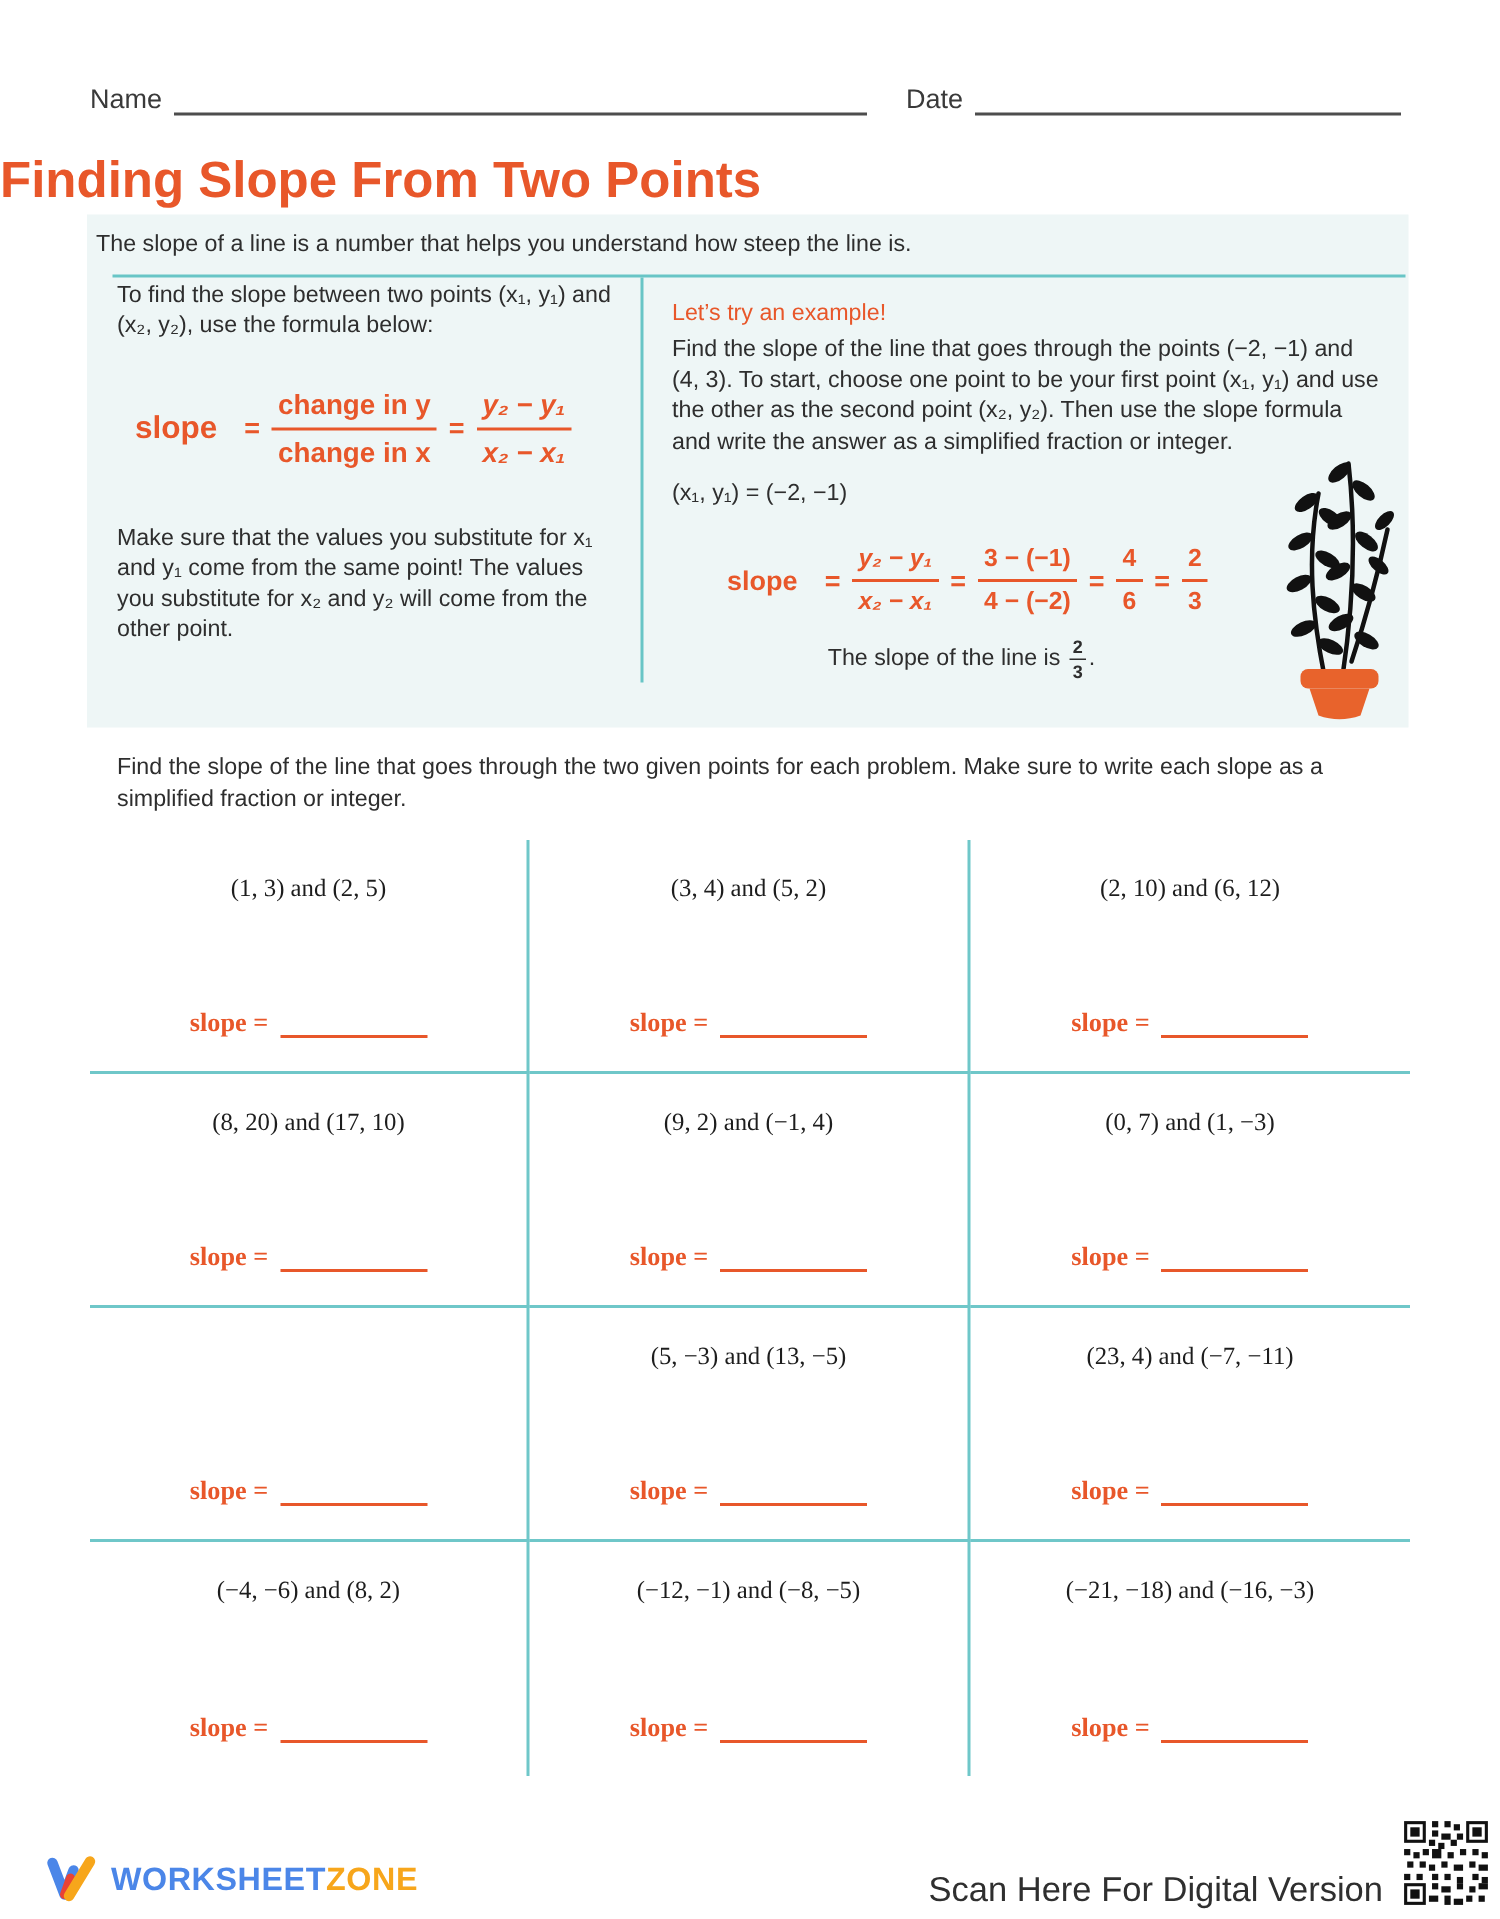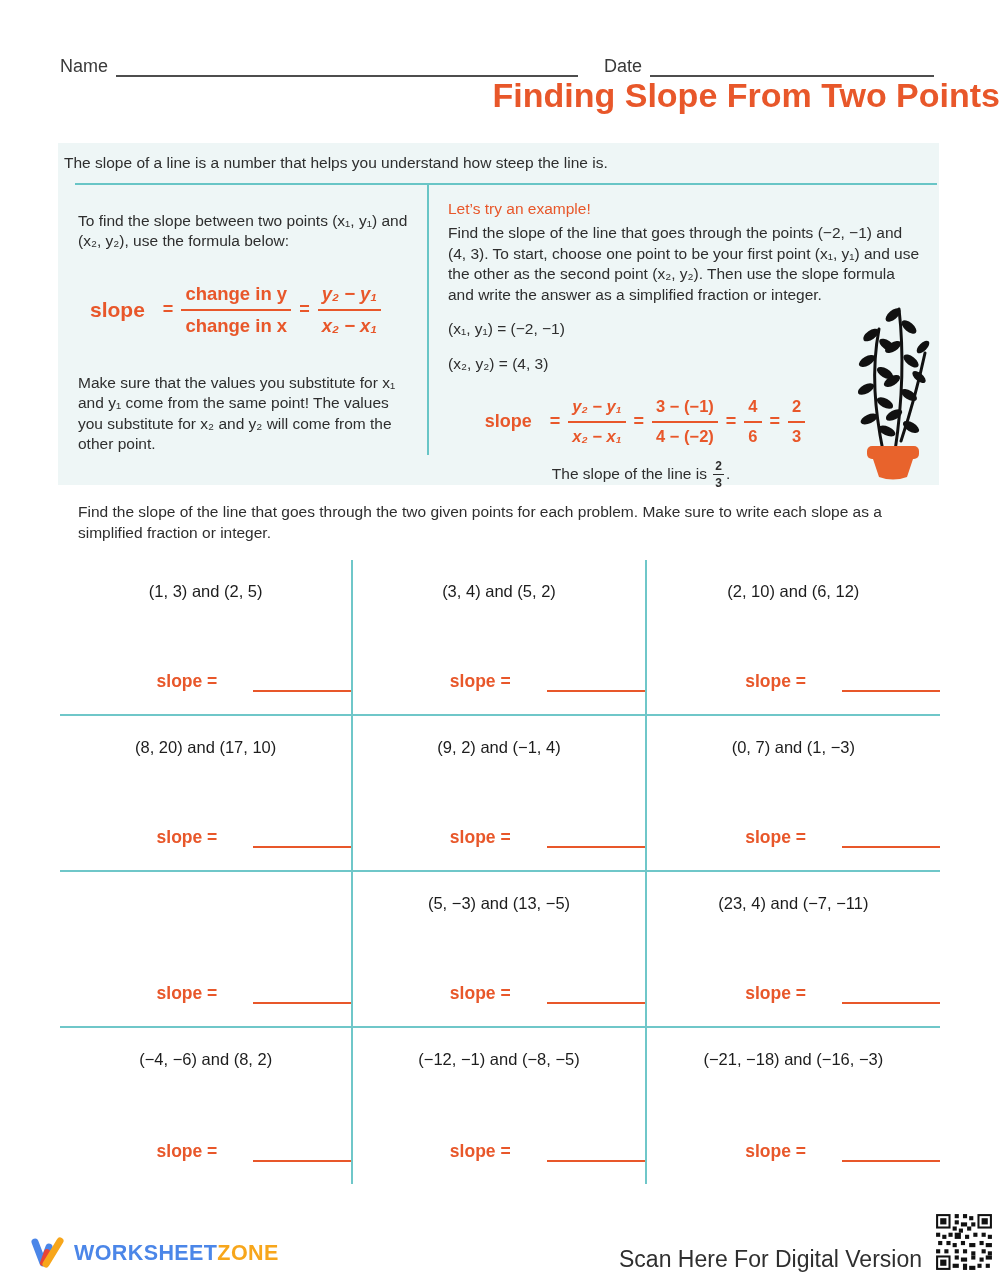--- a/index.html
+++ b/index.html
@@ -6,29 +6,29 @@
   body { background:#ffffff; font-family:"Liberation Sans", sans-serif; }
   .page { position:relative; width:1000px; height:1279px; background:#ffffff; overflow:hidden; }
 
   
   .name-date { position:absolute; top:56px; left:60px; right:66px; display:flex; align-items:flex-end; font-size:18px; color:#3a3a3a; font-weight:500; }
   .nd-label { white-space:nowrap; padding-right:8px; }
   .nd-line { border-bottom:2px solid #4d4d4d; height:1em; }
   .line-name { flex:1 1 auto; margin-right:26px; }
   .line-date { width:284px; }
 
-  .title { position:absolute; top:76px; left:0; width:100%; text-align:right; font-size:34px; font-weight:800; color:#e8572a; letter-spacing:0px; }
+  .title { position:absolute; top:101px; left:0; width:100%; text-align:left; font-size:34px; font-weight:800; color:#e8572a; letter-spacing:0px; }
 
   
   .info-box { position:absolute; left:58px; top:143px; width:881px; height:342px; background:#eef6f6; }
   .intro { position:absolute; top:11px; left:6px; width:840px; font-size:15.5px; color:#2e2e2e; }
   .h-div { position:absolute; top:40px; left:17px; width:862px; height:2px; background:#68c5c6; }
   .v-div { position:absolute; left:369px; top:42px; height:270px; width:2px; background:#68c5c6; }
 
-  .col-left { position:absolute; left:20px; top:68px; width:335px; font-size:15.5px; color:#2e2e2e; line-height:1.32; }
+  .col-left { position:absolute; left:20px; top:44px; width:335px; font-size:15.5px; color:#2e2e2e; line-height:1.32; }
   .col-right { position:absolute; left:390px; top:56px; width:472px; font-size:15.5px; color:#2e2e2e; line-height:1.32; }
 
   .formula-row { display:flex; align-items:center; color:#e8572a; font-weight:700; margin:30px 0 0 12px; }
   .slope-word { font-size:21px; margin-right:10px; }
   .eq { font-size:18px; margin:0 8px; font-weight:700; }
   .frac { display:inline-block; text-align:center; vertical-align:middle; }
   .frac .num { display:block; padding:0 4px 3px; border-bottom:2.5px solid currentColor; }
   .frac .den { display:block; padding-top:3px; }
   .f-big { font-size:18.5px; }
   .it { font-style:italic; }
@@ -45,25 +45,25 @@
   .frac-sm .num { display:block; border-bottom:1.5px solid #2e2e2e; padding:0 2px 2px; }
   .frac-sm .den { display:block; padding-top:2px; }
 
   .plant { position:absolute; right:6px; bottom:2px; }
 
   
   .instructions { position:absolute; top:502px; left:78px; width:852px; font-size:15.5px; color:#2e2e2e; line-height:1.35; }
 
   
   .grid { position:absolute; top:560px; left:60px; width:880px; display:grid; grid-template-columns:repeat(3, 1fr); grid-auto-rows:156px; }
-  .cell { position:relative; }
+  .cell { position:relative;font-family:Liberation Serif, serif; }
   .br { border-right:2px solid #6fc7c9; }
   .bb { border-bottom:2px solid #6fc7c9; }
   .points { position:absolute; top:22px; left:0; width:100%; text-align:center; font-size:16.5px; color:#1d1d1d; }
-  .slope-row { position:absolute; bottom:22px; left:0; width:100%; display:flex; justify-content:flex-end; align-items:flex-end; color:#e8572a;gap:28px; }
+  .slope-row { position:absolute; bottom:22px; left:0; width:100%; display:flex; justify-content:center; align-items:flex-end; color:#e8572a; }
   .slope-lbl { font-weight:700; font-size:17.5px; margin-right:8px; }
   .blank { width:98px; border-bottom:2.5px solid #e8572a; height:14px; }
 
   
   .logo { position:absolute; left:30px; top:1236px; display:flex; align-items:center; }
   .logo-mark { margin-right:8px; }
   .logo-text { font-size:21.5px; font-weight:700; letter-spacing:0.4px; }
   .logo-w1 { color:#4b86e8; }
   .logo-w2 { color:#f7a61b; }
 
@@ -104,21 +104,20 @@
           <span class="den">x₂ − x₁</span>
         </span>
       </div>
       <div class="note">Make sure that the values you substitute for x₁ and y₁ come from the same point! The values you substitute for x₂ and y₂ will come from the other point.</div>
     </div>
 
     <div class="col-right">
       <div class="ex-head">Let’s try an example!</div>
       <div>Find the slope of the line that goes through the points (−2, −1) and (4, 3). To start, choose one point to be your first point (x₁, y₁) and use the other as the second point (x₂, y₂). Then use the slope formula and write the answer as a simplified fraction or integer.</div>
       <div class="pt-line">(x₁, y₁) = (−2, −1)</div>
-      <div class="pt-line">(x₂, y₂) = (4, 3)</div>
 
       <div class="calc-row">
         <span class="slope-word">slope</span>
         <span class="eq">=</span>
         <span class="frac f-mid it">
           <span class="num">y₂ − y₁</span>
           <span class="den">x₂ − x₁</span>
         </span>
         <span class="eq">=</span>
         <span class="frac f-mid">

